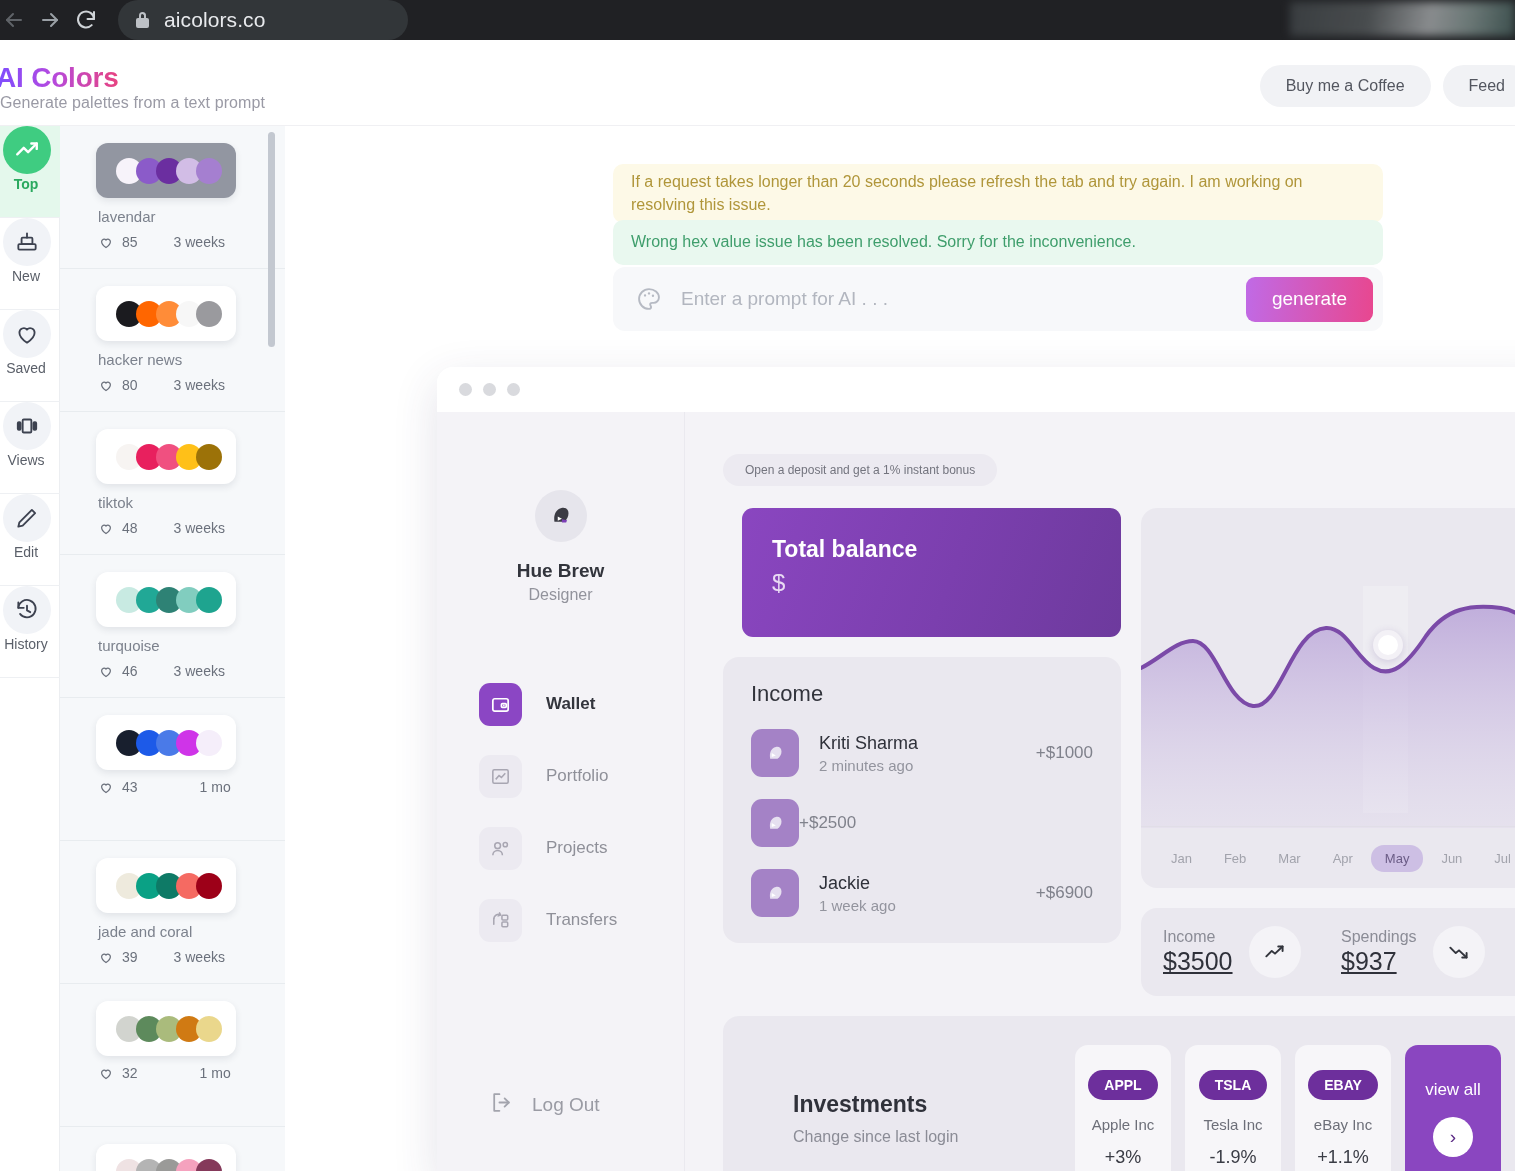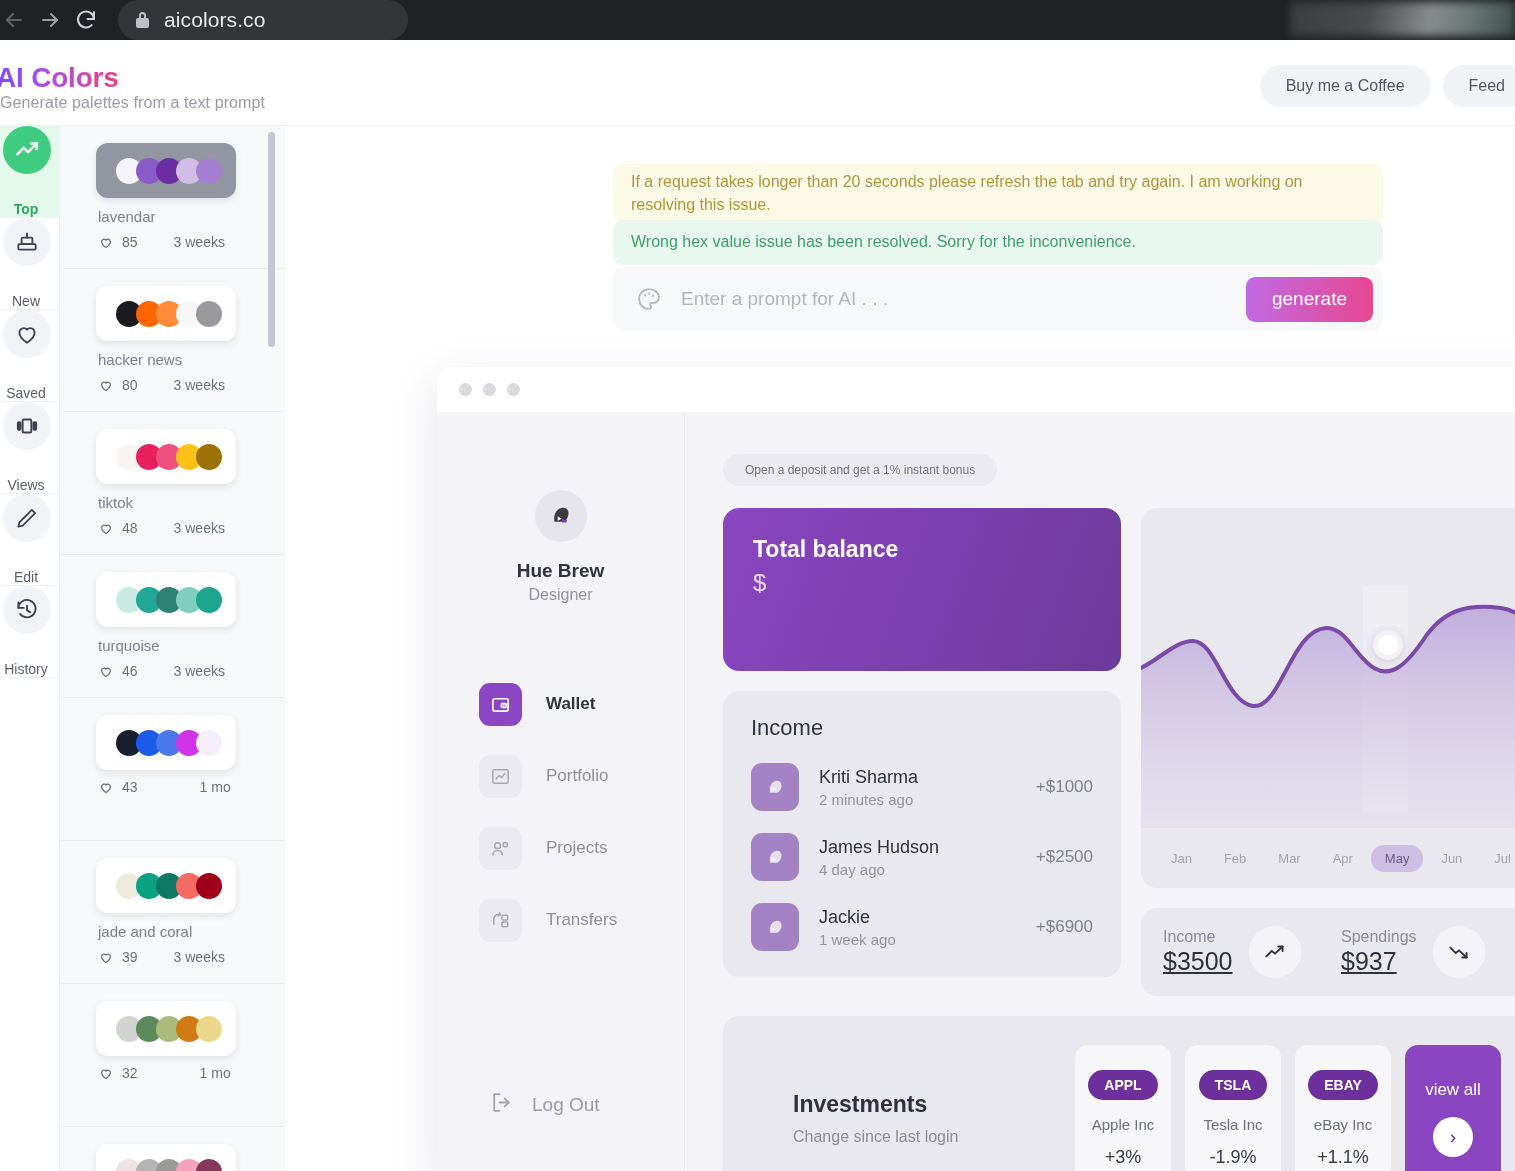--- a/index.html
+++ b/index.html
@@ -57,23 +57,22 @@
     font-family: "Liberation Sans", sans-serif; white-space: nowrap;
   }
 
   
   .rail {
     position: absolute; left: 0; top: 126px; width: 60px; height: 1045px;
     background: #fff; border-right: 1px solid #eceef1;
   }
   .rail-item {
     position: relative; height: 92px; width: 60px; border-bottom: 1px solid #eef0f3;
-    display: flex; flex-direction: column; align-items: center; justify-content: space-between;
+    display: flex; flex-direction: column; align-items: center; justify-content: flex-start;
     cursor: pointer;
-    gap: 12px;
   }
   .rail-item.active { background: #e4f8ec; }
   .rail-ico {
     width: 48px; height: 48px; border-radius: 50%; background: #f1f3f7;
     display: flex; align-items: center; justify-content: center; margin-bottom: 2px;
     margin-left: -6px;
   }
   .rail-item.active .rail-ico { background: #3fcc81; }
   .rail-label { font-size: 14px; color: #5a5f69; margin-left: -8px; }
   .rail-item.active .rail-label { color: #2aa95f; font-weight: 700; }
@@ -166,22 +165,23 @@
   .mock-main { flex: 1; padding: 42px 0 0 38px; position: relative; }
   .deposit-chip {
     display: inline-block; background: #eceaf1; border-radius: 18px; padding: 9px 22px;
     font-size: 12px; color: #73747e;
   }
   .mock-grid { display: flex; gap: 20px; margin-top: 22px; }
   .col-left { width: 398px; flex: none; }
   .col-right { width: 400px; flex: none; }
 
   .balance-card {
-    height: 163px; border-radius: 16px; padding: 28px 0 0 30px;
+    height: 129px; border-radius: 11px; padding: 28px 0 0 30px;
     background: linear-gradient(110deg,#8a46c0 0%,#7b3fae 55%,#6d3a9d 100%);
+    margin-left: 19px;
   }
   .bal-title { color: #fff; font-size: 23px; font-weight: 700; }
   .bal-row { display: flex; align-items: baseline; margin-top: 6px; }
   .bal-cur { color: #e8daf3; font-size: 24px; font-weight: 300; margin-right: 14px; }
   .bal-amt { color: #fff; font-size: 62px; font-weight: 300; letter-spacing: 1px; line-height: 1.05; }
 
   .income-card { margin-top: 20px; background: #eae8ef; border-radius: 16px; padding: 24px 28px 26px 28px; }
   .income-title { font-size: 22px; color: #32343c; font-weight: 400; }
   .tx { display: flex; align-items: center; margin-top: 22px; }
   .tx-ava { width: 48px; height: 48px; border-radius: 11px; background: #a482c6; flex: none;
@@ -617,24 +617,20 @@
                         <span class="tx-time" style="display:block">2 minutes ago</span>
                       </span>
                       <span class="tx-amt">+$1000</span>
                     </div>
                     <div class="tx">
                       <span class="tx-ava">
                         <svg width="26" height="26" viewBox="0 0 32 32">
                           <path d="M10 22c-1-6 1-12 7-13.5 4-1 7 1.5 7 5.5 0 4-2 6-3 7.5L19 23H10z" fill="#e6dff0"></path>
                           <path d="M12 16l5 3-5 2z" fill="#fff"></path>
                         </svg>
-                      </span>
-                      <span class="tx-info">
-                        <span class="tx-name" style="display:block">James Hudson</span>
-                        <span class="tx-time" style="display:block">4 day ago</span>
                       </span>
                       <span class="tx-amt">+$2500</span>
                     </div>
                     <div class="tx">
                       <span class="tx-ava">
                         <svg width="26" height="26" viewBox="0 0 32 32">
                           <path d="M10 22c-1-6 1-12 7-13.5 4-1 7 1.5 7 5.5 0 4-2 6-3 7.5L19 23H10z" fill="#e6dff0"></path>
                           <path d="M12 16l5 3-5 2z" fill="#fff"></path>
                         </svg>
                       </span>

